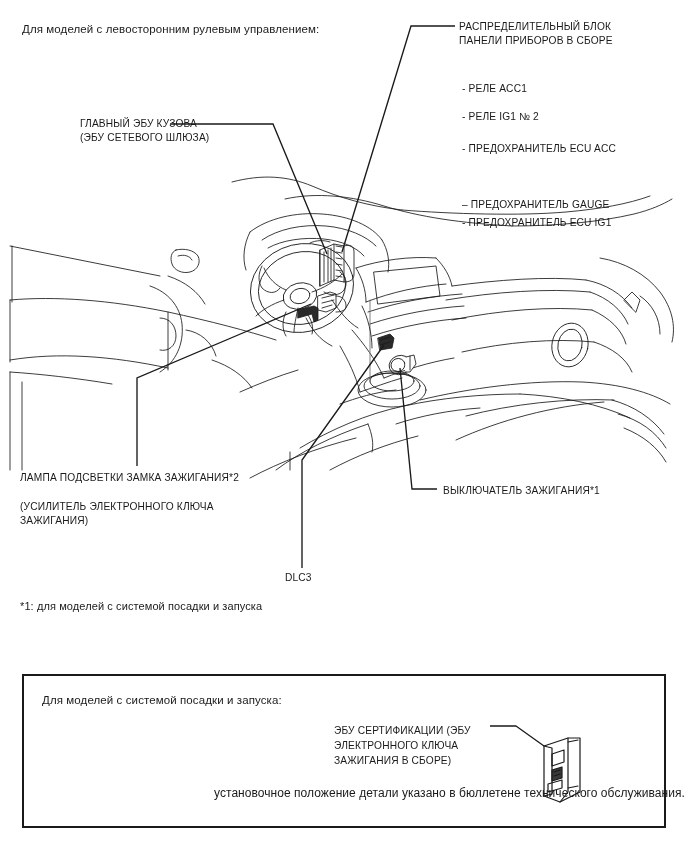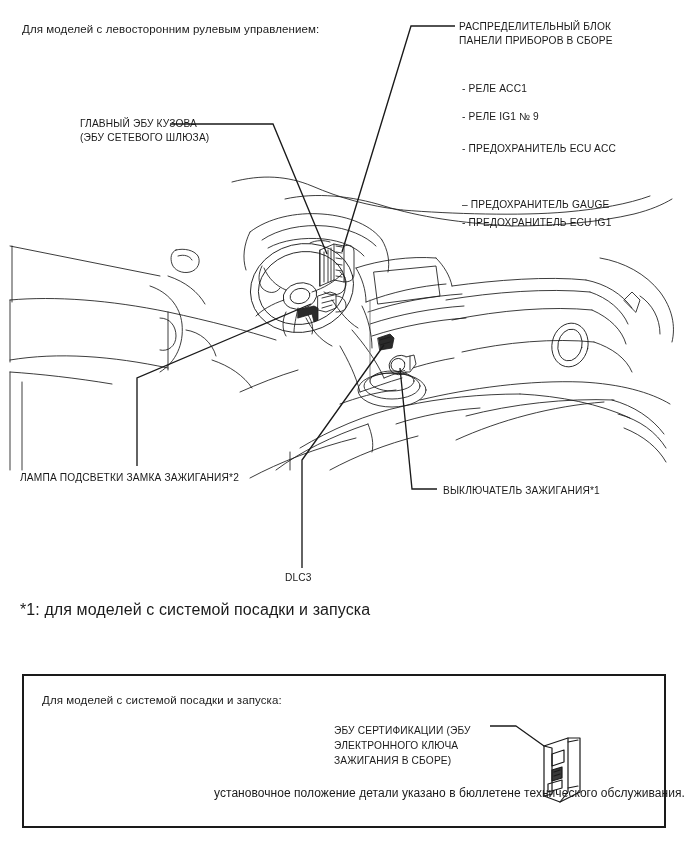--- a/index.html
+++ b/index.html
@@ -43,21 +43,21 @@
     font-size: 10.2px;
     letter-spacing: 0.15px;
   }
 
   .fuse-item {
     font-size: 10.2px;
     letter-spacing: 0.15px;
   }
 
   .foot-txt {
-    font-size: 16px;
+    font-size: 11px;
     letter-spacing: 0.1px;
   }
 
   
   #bottom-panel {
     position: absolute;
     left: 22px;
     top: 674px;
     width: 644px;
     height: 154px;
@@ -274,29 +274,31 @@
       <path d="M302 568 L 302 460 L 384 345"></path>
 
       <path d="M400 368 L 412 489 L 437 489"></path>
     </g>
   </svg>
 
   <div class="txt callout" style="left:459px; top:20px;">РАСПРЕДЕЛИТЕЛЬНЫЙ БЛОК
 ПАНЕЛИ ПРИБОРОВ В СБОРЕ</div>
 
   <div class="txt fuse-item" style="left:462px; top:82px;">- РЕЛЕ ACC1</div>
-  <div class="txt fuse-item" style="left:462px; top:110px;">- РЕЛЕ IG1 № 9</div>
+  <div class="txt fuse-item" style="left:462px; top:110px;">- РЕЛЕ IG1 № 2</div>
   <div class="txt fuse-item" style="left:462px; top:142px;">- ПРЕДОХРАНИТЕЛЬ ECU ACC</div>
   <div class="txt fuse-item" style="left:462px; top:171px;margin-top:45px;">- ПРЕДОХРАНИТЕЛЬ ECU IG1</div>
   <div class="txt fuse-item" style="left:462px; top:198px;">– ПРЕДОХРАНИТЕЛЬ GAUGE</div>
 
   <div class="txt callout" style="left:80px; top:117px;">ГЛАВНЫЙ ЭБУ КУЗОВА
 (ЭБУ СЕТЕВОГО ШЛЮЗА)</div>
 
   <div class="txt callout" style="left:20px; top:471px;">ЛАМПА ПОДСВЕТКИ ЗАМКА ЗАЖИГАНИЯ*2</div>
+  <div class="txt callout" style="left:20px; top:500px;">(УСИЛИТЕЛЬ ЭЛЕКТРОННОГО КЛЮЧА
+ЗАЖИГАНИЯ)</div>
 
   <div class="txt callout" style="left:443px; top:484px;">ВЫКЛЮЧАТЕЛЬ ЗАЖИГАНИЯ*1</div>
 
   <div class="txt callout" style="left:285px; top:571px;">DLC3</div>
 
   <div class="txt foot-txt" style="left:20px; top:599px;">*1: для моделей с системой посадки и запуска</div>
 
   <div id="bottom-panel">
 
     <div class="panel-head">Для моделей с системой посадки и запуска:</div>

